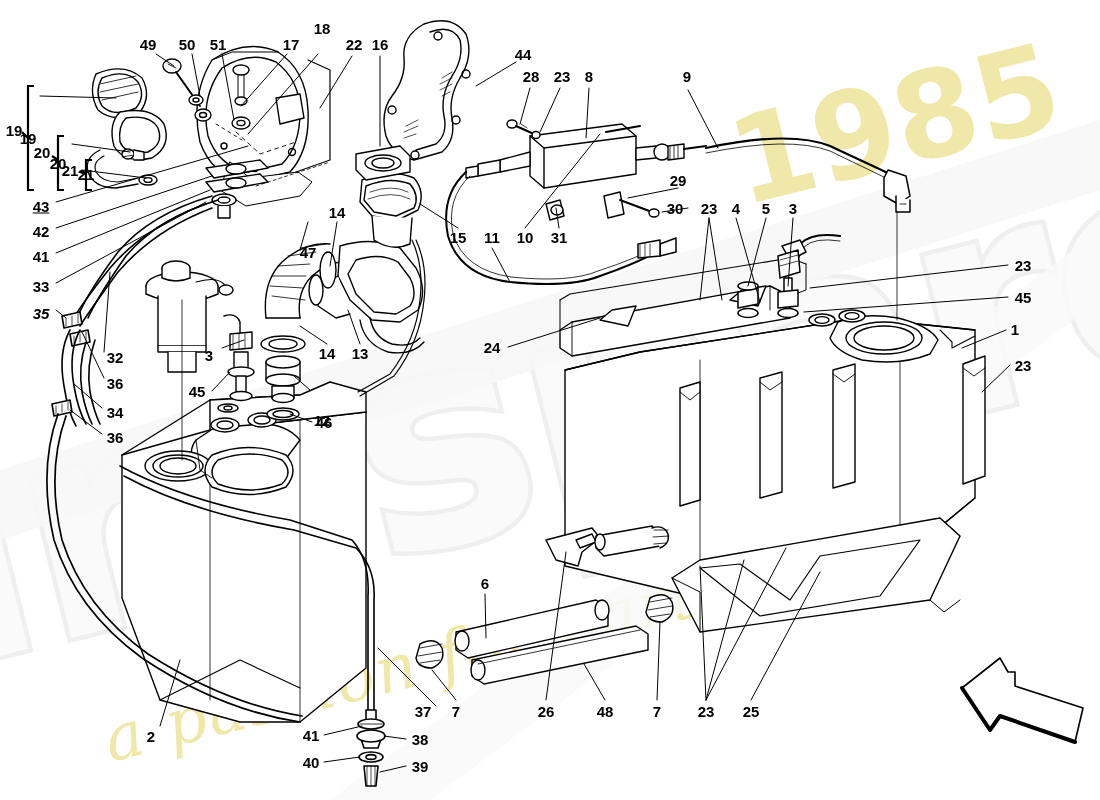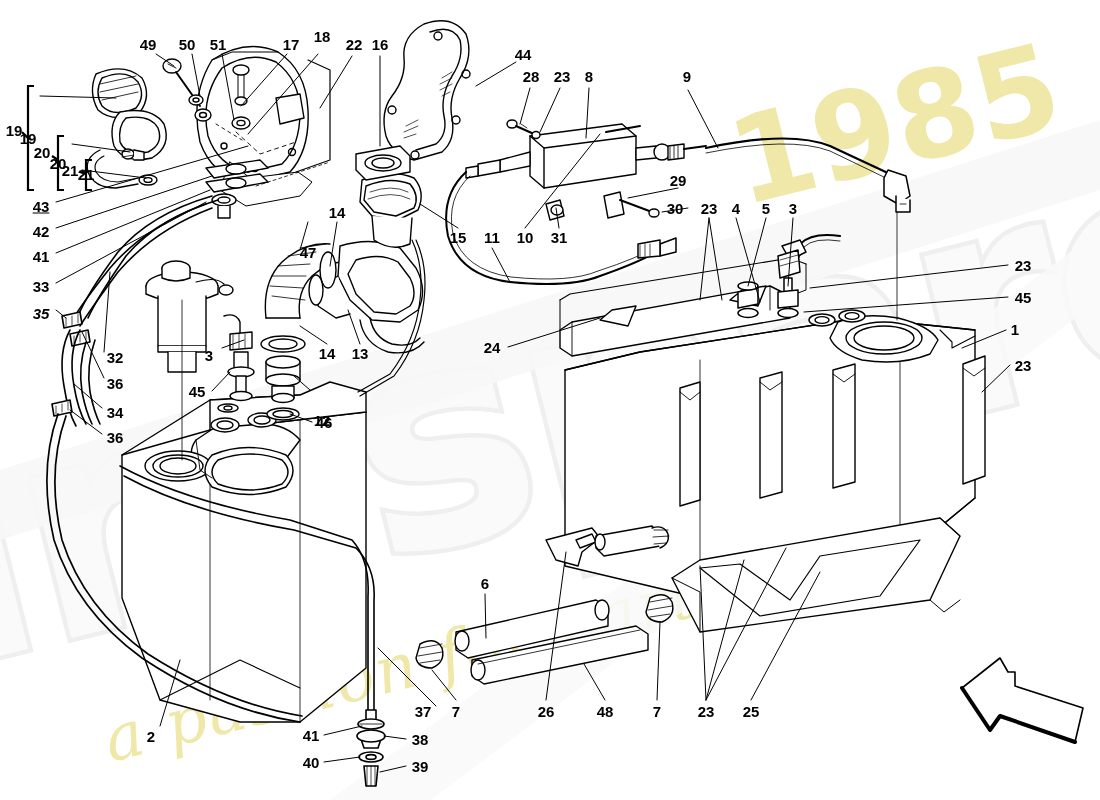--- a/index.html
+++ b/index.html
@@ -455,21 +455,21 @@
         <path d="M64 136 L58 136 L58 190 L64 190"></path>
         <path d="M58 160 L52 156"></path>
         <path d="M92 160 L86 160 L86 190 L92 190"></path>
         <path d="M86 174 L80 172"></path>
       </g>
     </svg>
   <div class="lbl" style="left: 148px; top: 44px;">49</div>
       <div class="lbl" style="left: 187px; top: 44px;">50</div>
       <div class="lbl" style="left: 218px; top: 44px;">51</div>
       <div class="lbl" style="left: 291px; top: 44px;">17</div>
-      <div class="lbl" style="left: 322px; top: 36px;">18</div>
+      <div class="lbl" style="left: 322px; top: 28px;">18</div>
       <div class="lbl" style="left: 354px; top: 44px;">22</div>
       <div class="lbl" style="left: 380px; top: 44px;">16</div>
       <div class="lbl" style="left: 523px; top: 54px;">44</div>
       <div class="lbl" style="left: 531px; top: 76px;">28</div>
       <div class="lbl" style="left: 562px; top: 76px;">23</div>
       <div class="lbl" style="left: 589px; top: 76px;">8</div>
       <div class="lbl" style="left: 687px; top: 76px;">9</div>
       <div class="lbl" style="left: 14px; top: 130px;">19</div>
       <div class="lbl" style="left: 42px; top: 152px;">20</div>
       <div class="lbl" style="left: 70px; top: 170px;">21</div>

